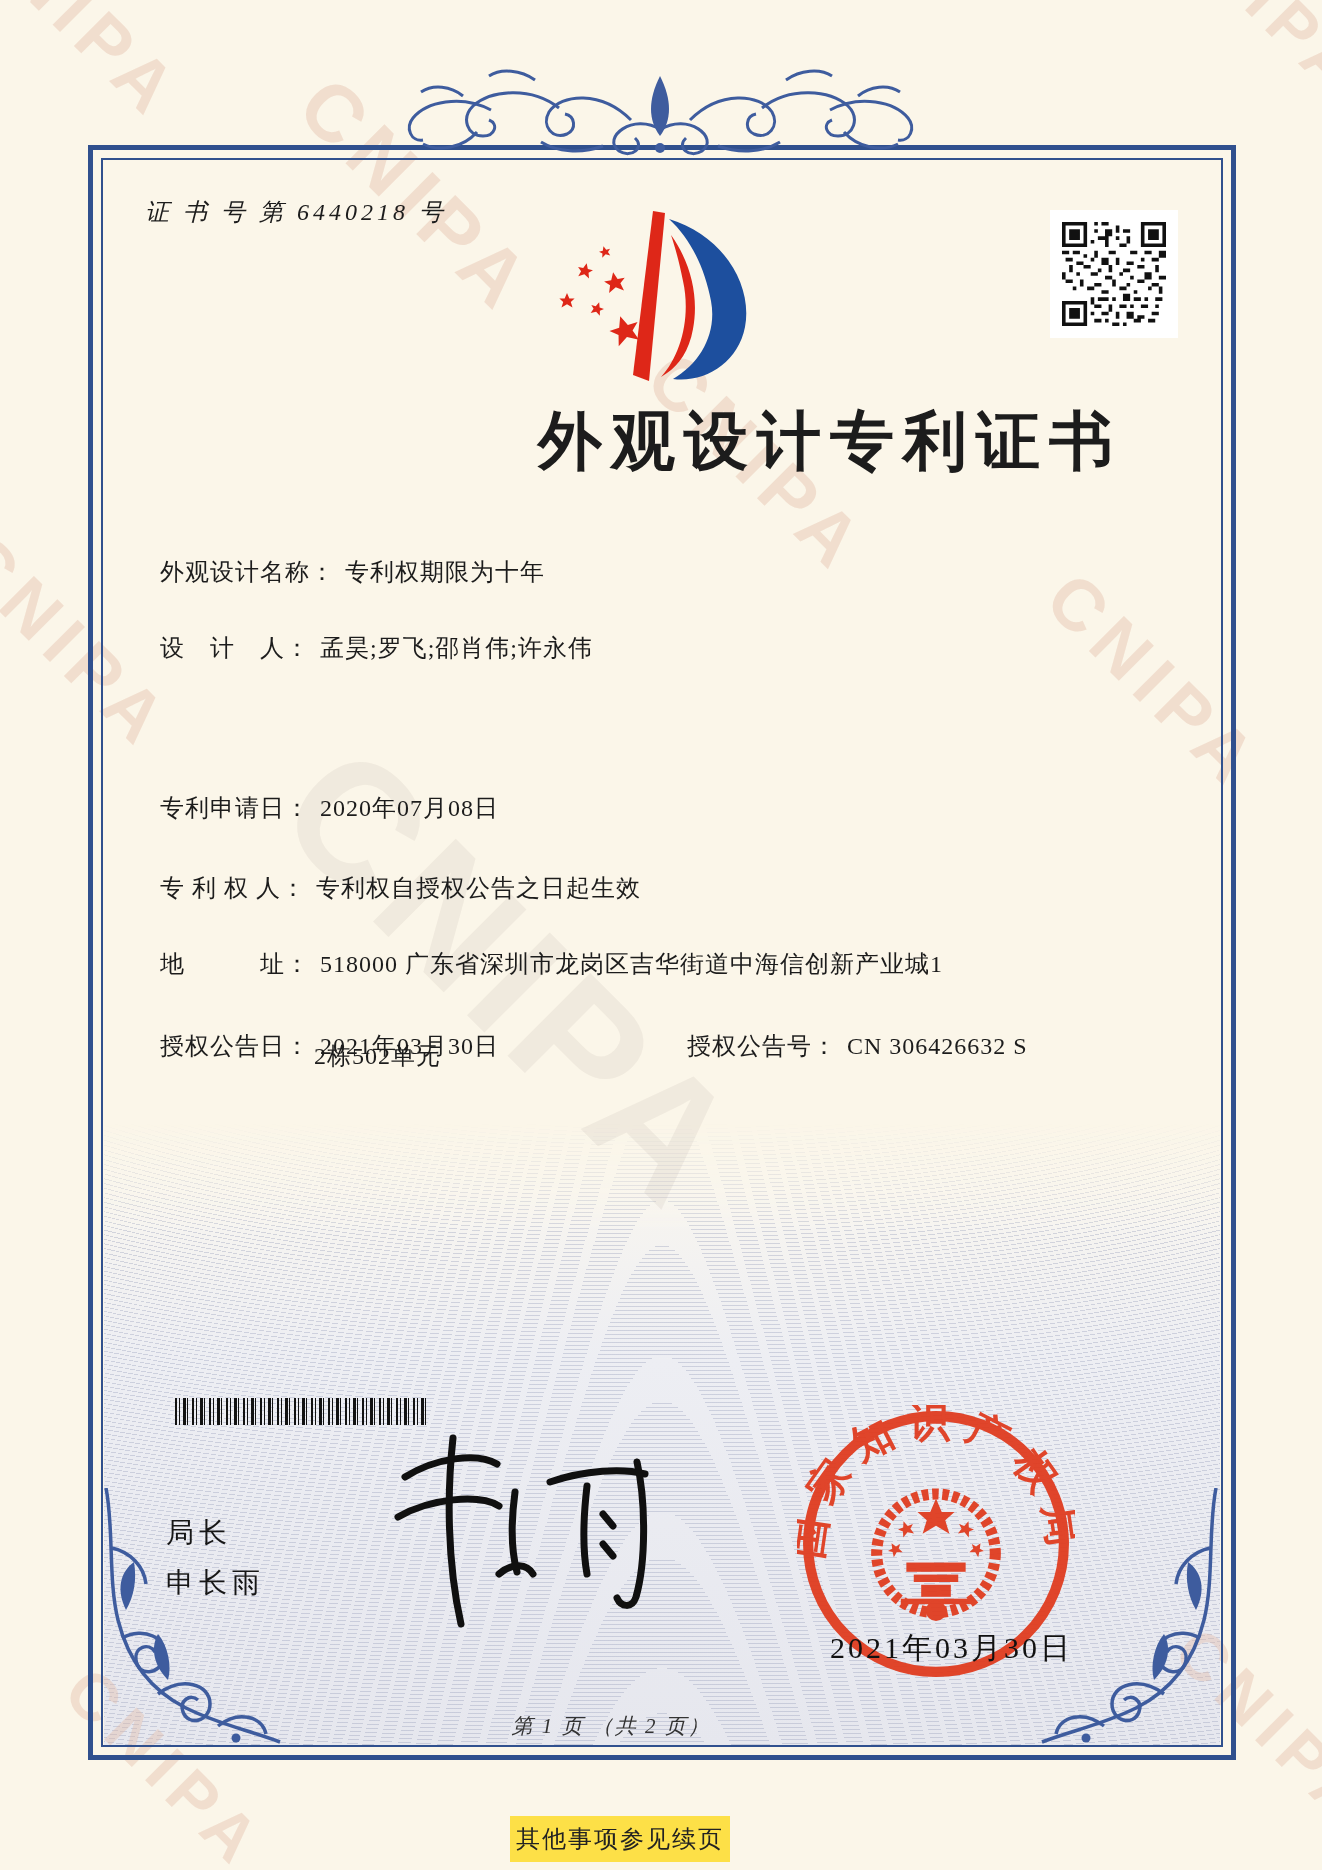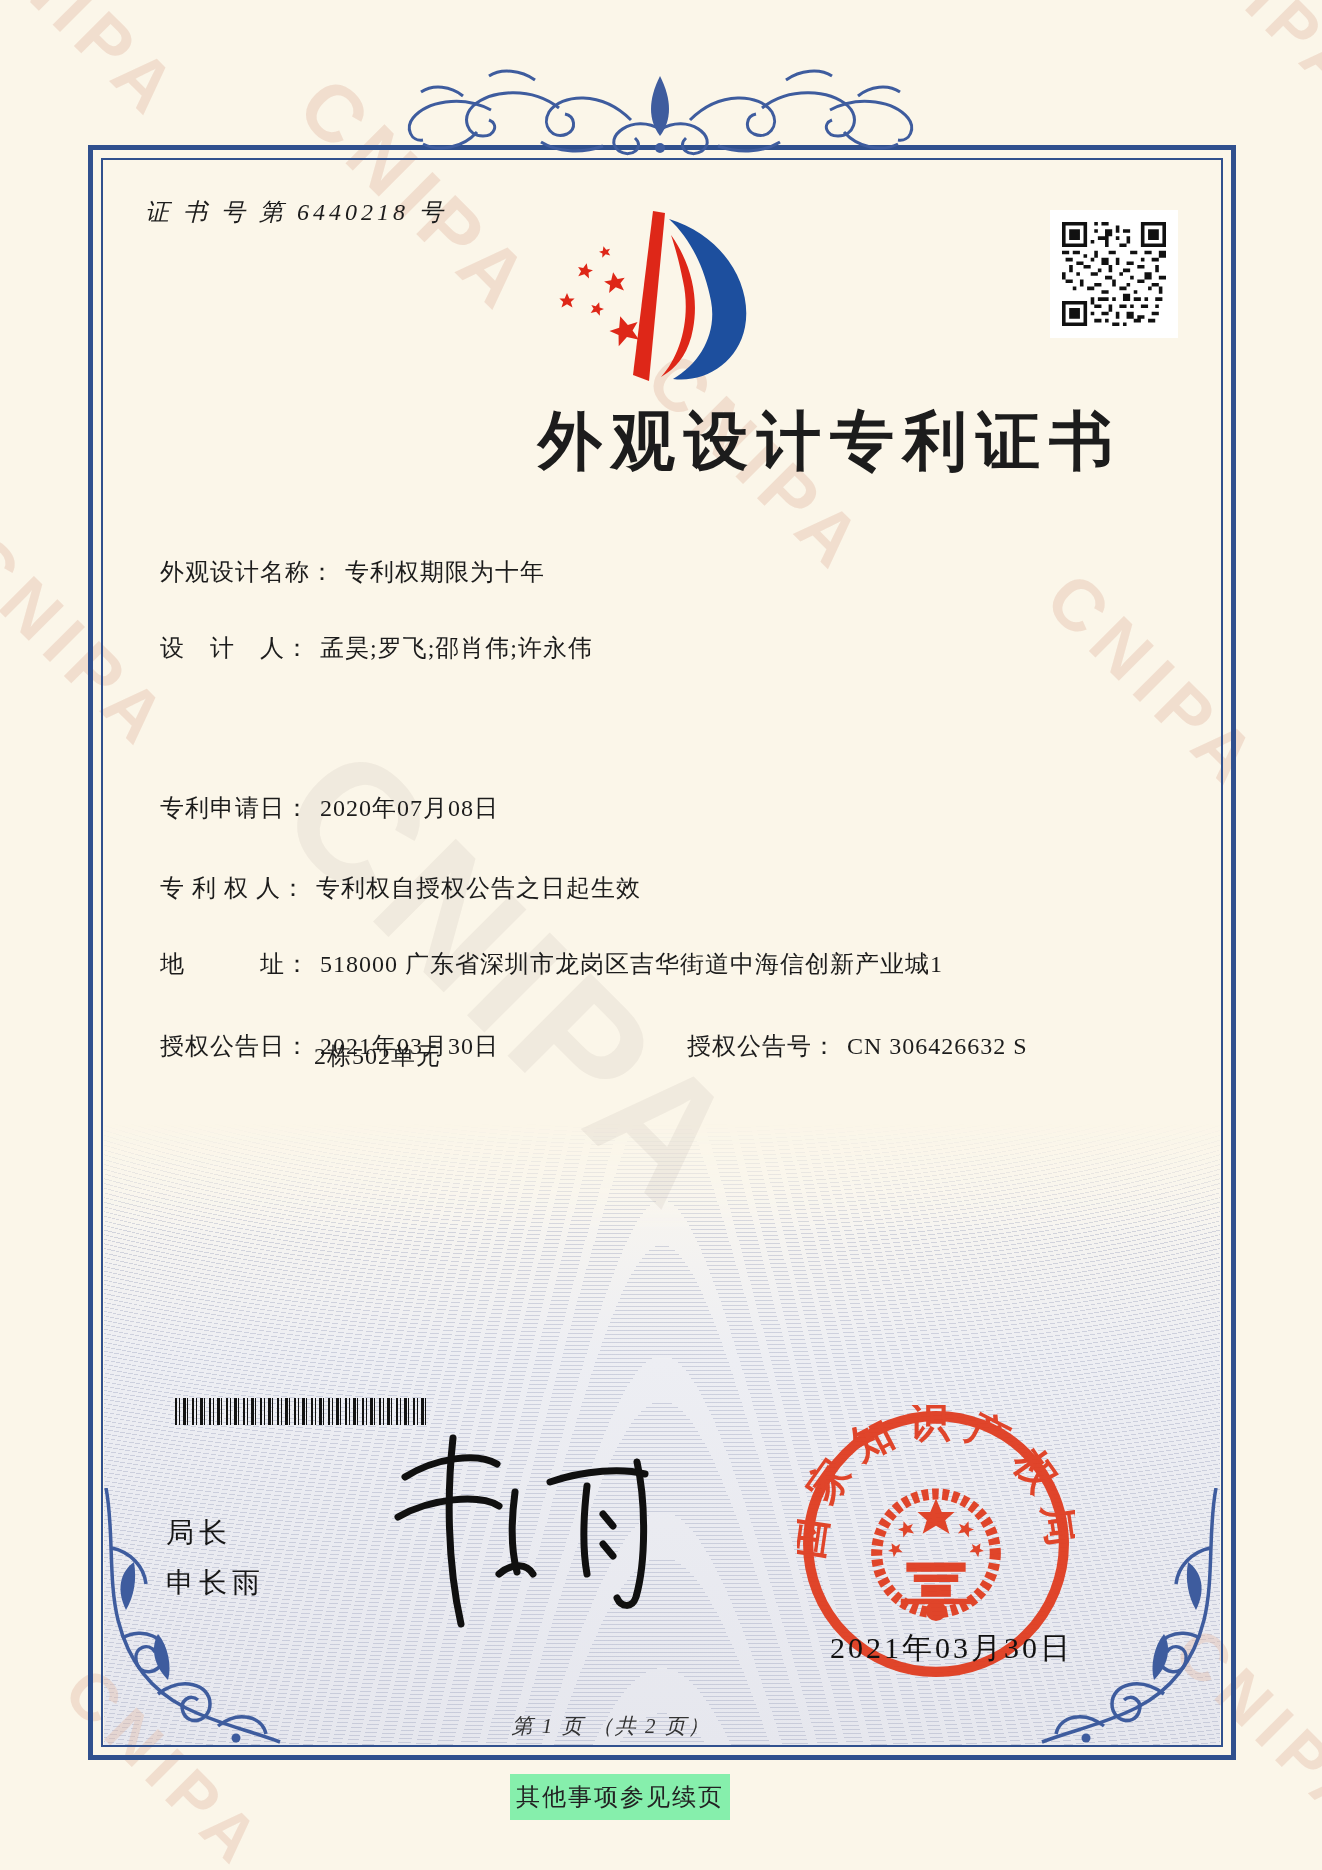--- a/index.html
+++ b/index.html
@@ -49,22 +49,22 @@
   .director{position:absolute;left:166px;top:1508px;z-index:4;
       font-family:"Liberation Sans","DejaVu Sans",sans-serif;font-size:28px;letter-spacing:5px;
       color:#161616;line-height:50px;}
   .sig{position:absolute;left:365px;top:1422px;z-index:4;}
   .qrbox{position:absolute;left:1050px;top:210px;width:128px;height:128px;background:#fff;z-index:4;}
   .qrbox svg{position:absolute;left:12px;top:12px;}
   .seal{position:absolute;left:797px;top:1405px;z-index:5;opacity:0.93;}
   .sealdate{position:absolute;left:830px;top:1628px;font-size:30px;letter-spacing:3px;color:#111;z-index:6;}
   .pagefoot{position:absolute;left:88px;top:1712px;width:1046px;text-align:center;font-size:21px;
       letter-spacing:2px;color:#333;z-index:4;font-style:italic;}
-  .note{position:absolute;left:510px;top:1774px;width:220px;height:46px;line-height:46px;
-      background:#86efac;text-align:center;font-size:24px;letter-spacing:2px;color:#222;z-index:4;}
+  .note{position:absolute;left:510px;top:1816px;width:220px;height:46px;line-height:46px;
+      background:#fde047;text-align:center;font-size:24px;letter-spacing:2px;color:#222;z-index:4;}
 </style>
 </head>
 <body>
 
 <div class="page">
 
   <div class="wm" style="left:-60px;top:-30px;font-size:72px;">CNIPA</div>
   <div class="wm" style="left:270px;top:150px;font-size:80px;">CNIPA</div>
   <div class="wm" style="left:620px;top:420px;font-size:74px;">CNIPA</div>
   <div class="wm" style="left:-70px;top:600px;font-size:72px;">CNIPA</div>

